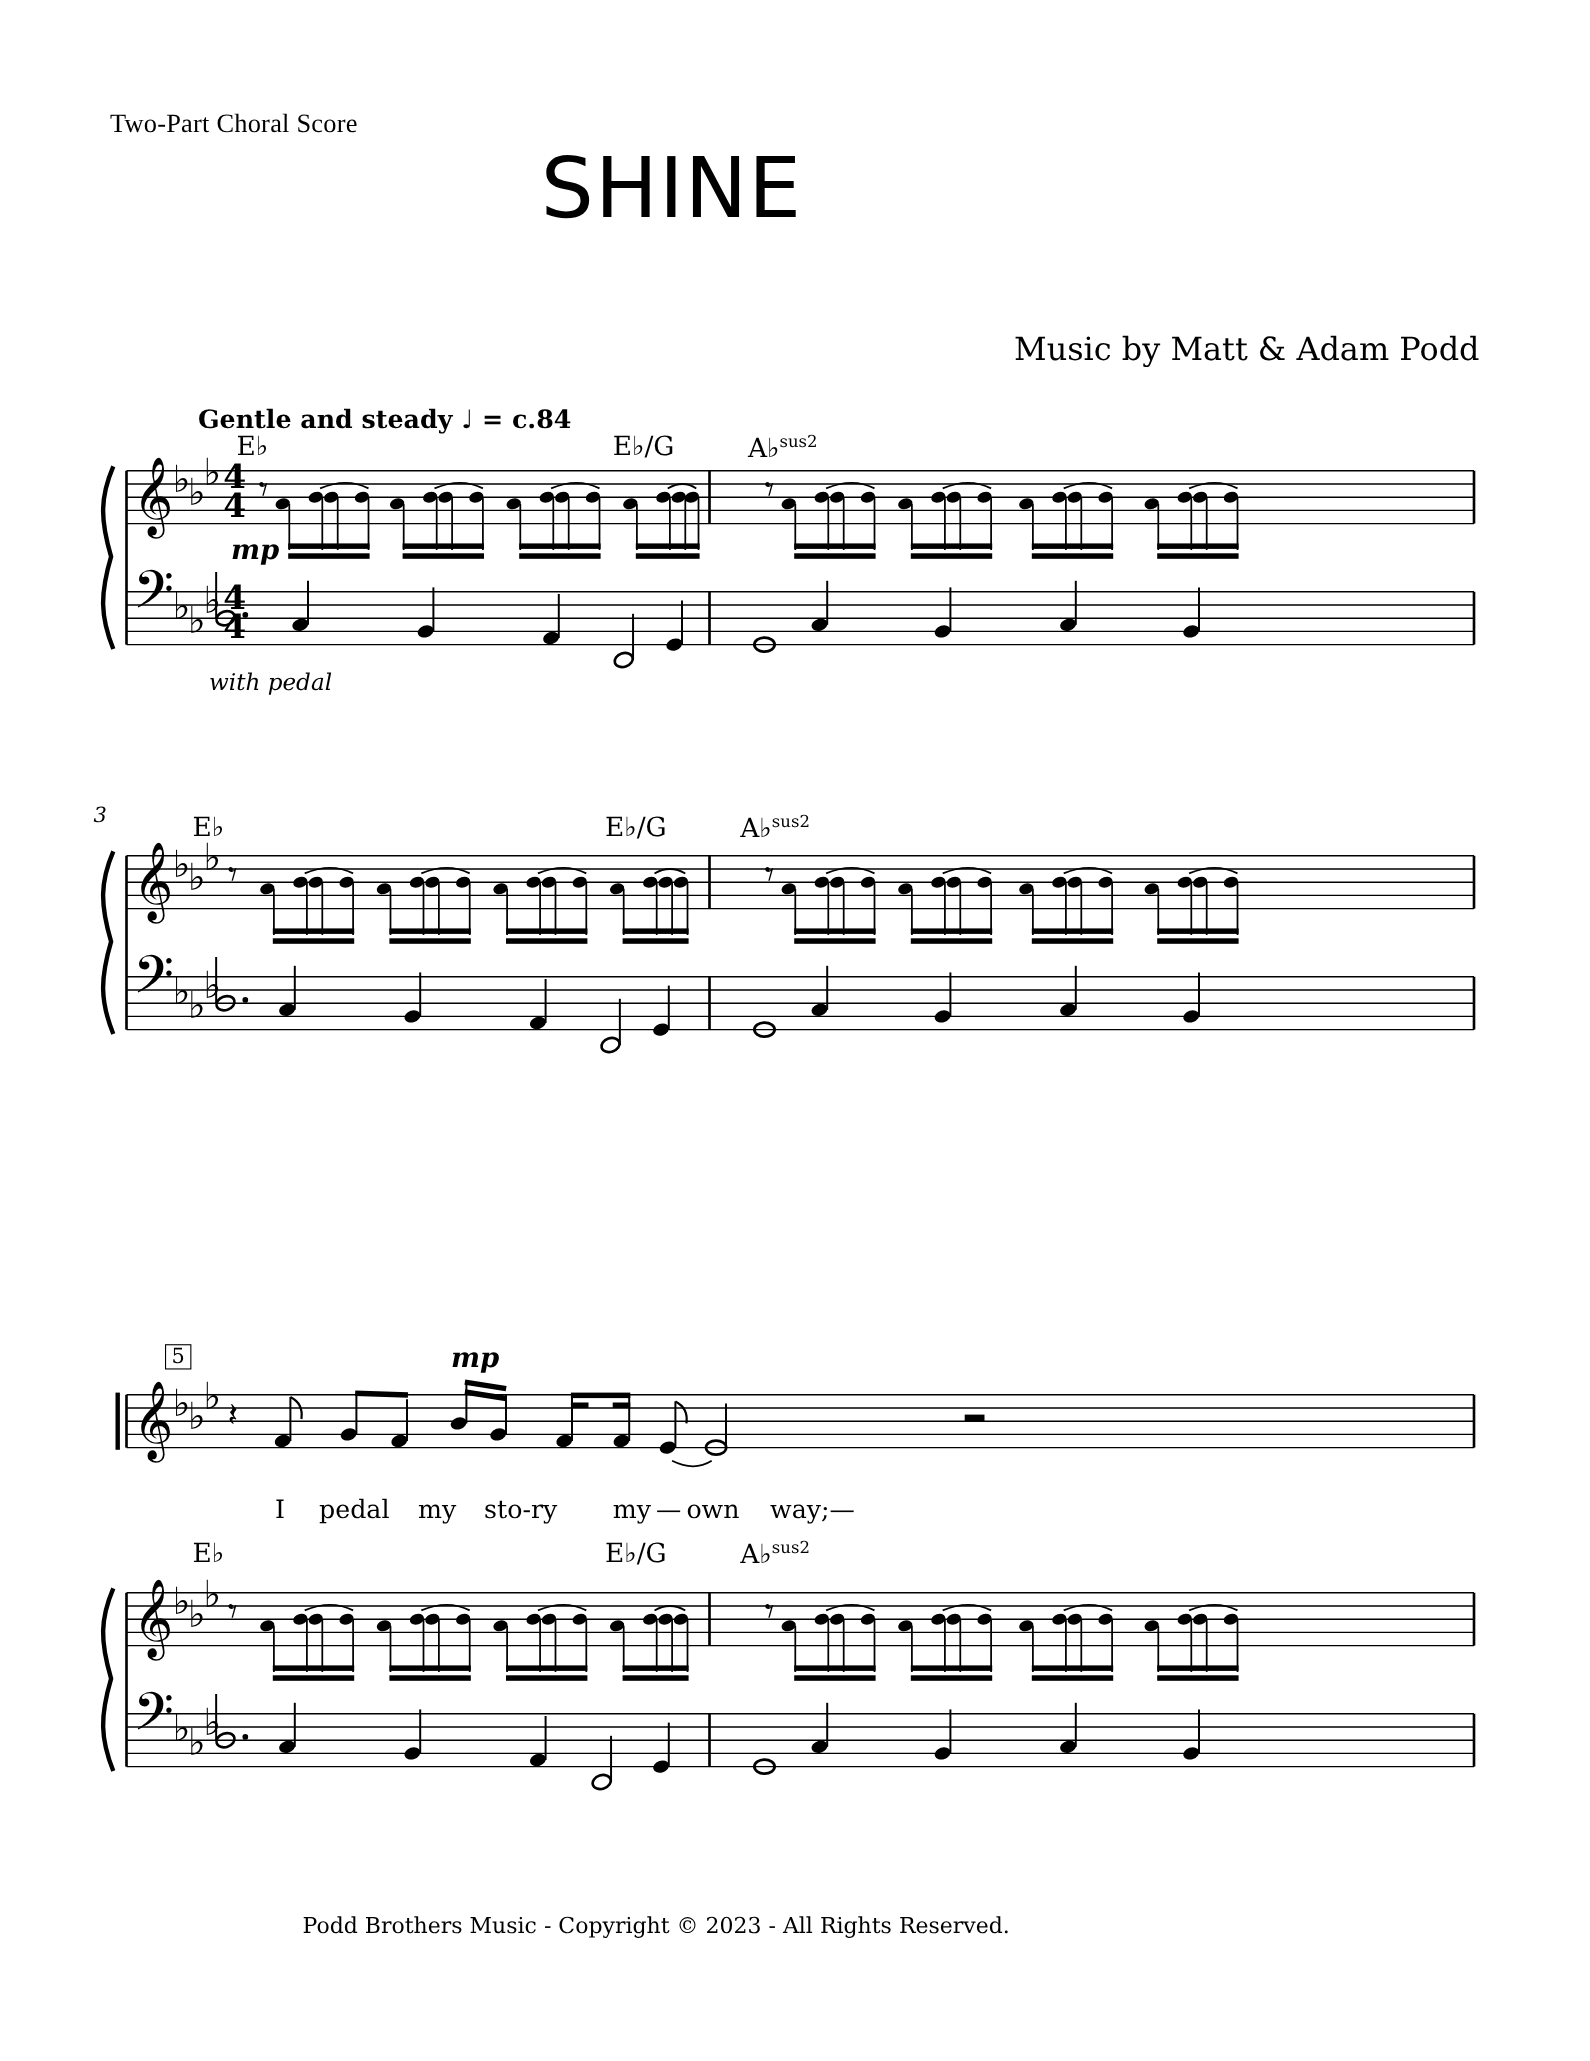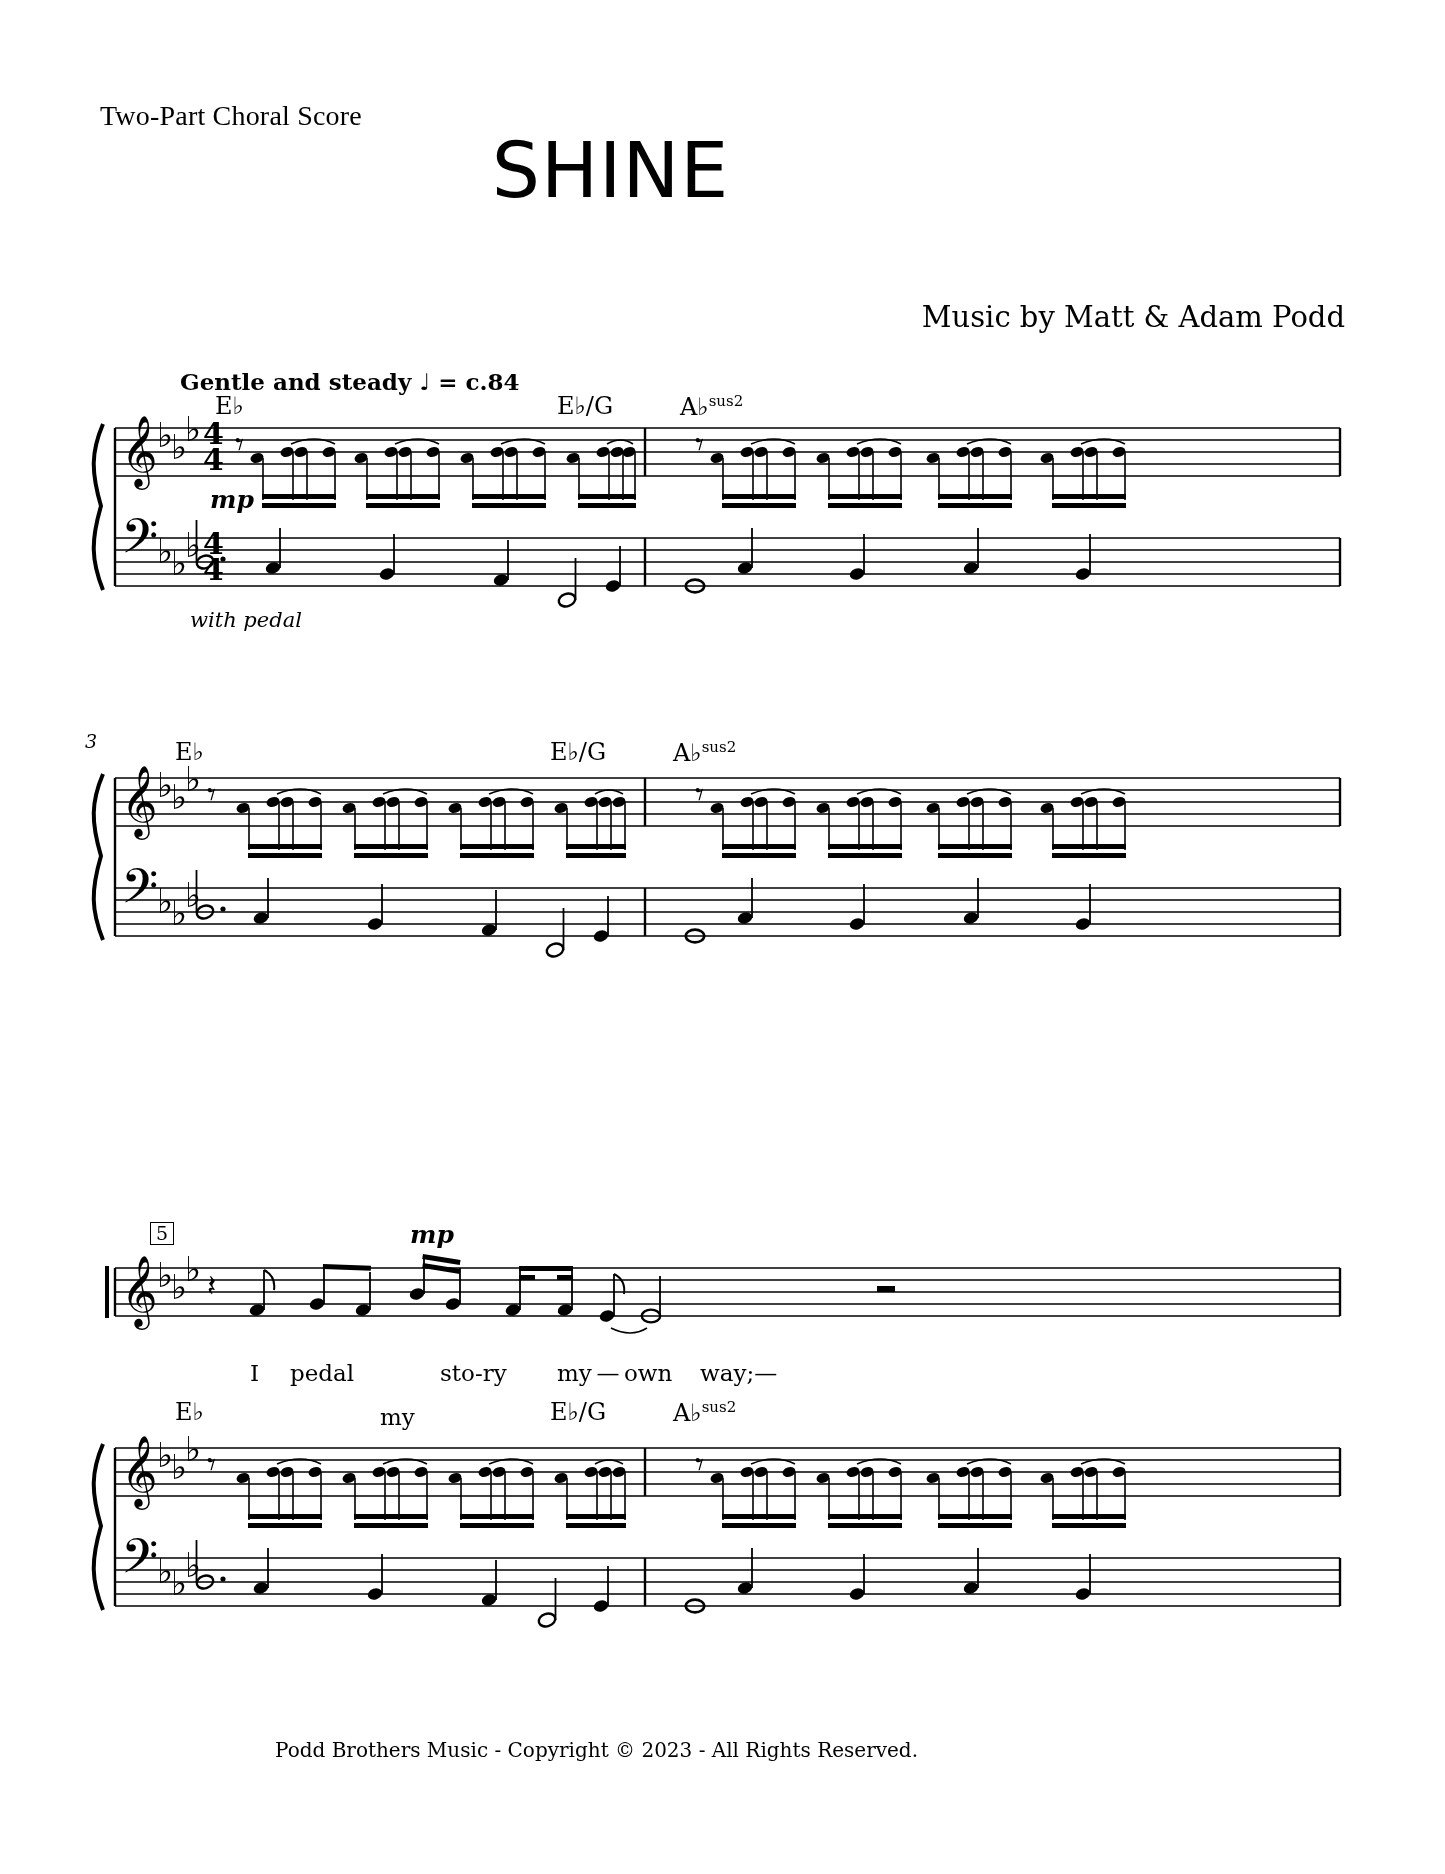--- a/index.html
+++ b/index.html
@@ -19,21 +19,21 @@
     position: absolute;
     inset: 0;
     background: #fff;
   }
 
   
   .score-type {
     position: absolute;
     left: 100px;
     top: 100px;
-    font-size: 28px;
+    font-size: 24px;
     font-family: "Liberation Serif", serif;
     letter-spacing: 0.2px;
   }
   .title {
     position: absolute;
     top: 126px;
     left: 0;
     width: 1221px;
     text-align: center;
     font-family: "DejaVu Sans", sans-serif;
@@ -581,21 +581,21 @@
         <ellipse cx="556" cy="66" rx="9.2" ry="6.4" fill="none" stroke-width="2.4"></ellipse>
         <line x1="565" y1="66" x2="565" y2="26" stroke-width="1.8"></line>
         <path d="M516,78 Q536,88 552,78" fill="none" stroke-width="1.6"></path>
 
         <rect x="782" y="36" width="18" height="6" stroke-width="0"></rect>
       </g>
     </svg>
 
     <div class="lyric" style="left: 155px; top: 110px;">I</div>
     <div class="lyric" style="left: 195px; top: 110px;">pedal</div>
-    <div class="lyric" style="left: 285px; top: 110px; margin-top: 44px;">my</div>
+    <div class="lyric" style="left: 285px; top: 110px;">my</div>
     <div class="lyric" style="left: 345px; top: 110px;">sto-ry</div>
     <div class="lyric" style="left: 462px; top: 110px;">my — own</div>
     <div class="lyric" style="left: 605px; top: 110px;">way;—</div>
 
     <div class="chord" style="left: 80px; top: 148px;">
       <span>E♭</span>
     </div>
     <div class="chord" style="left: 455px; top: 148px;">
       <span>E♭/G</span>
     </div>

